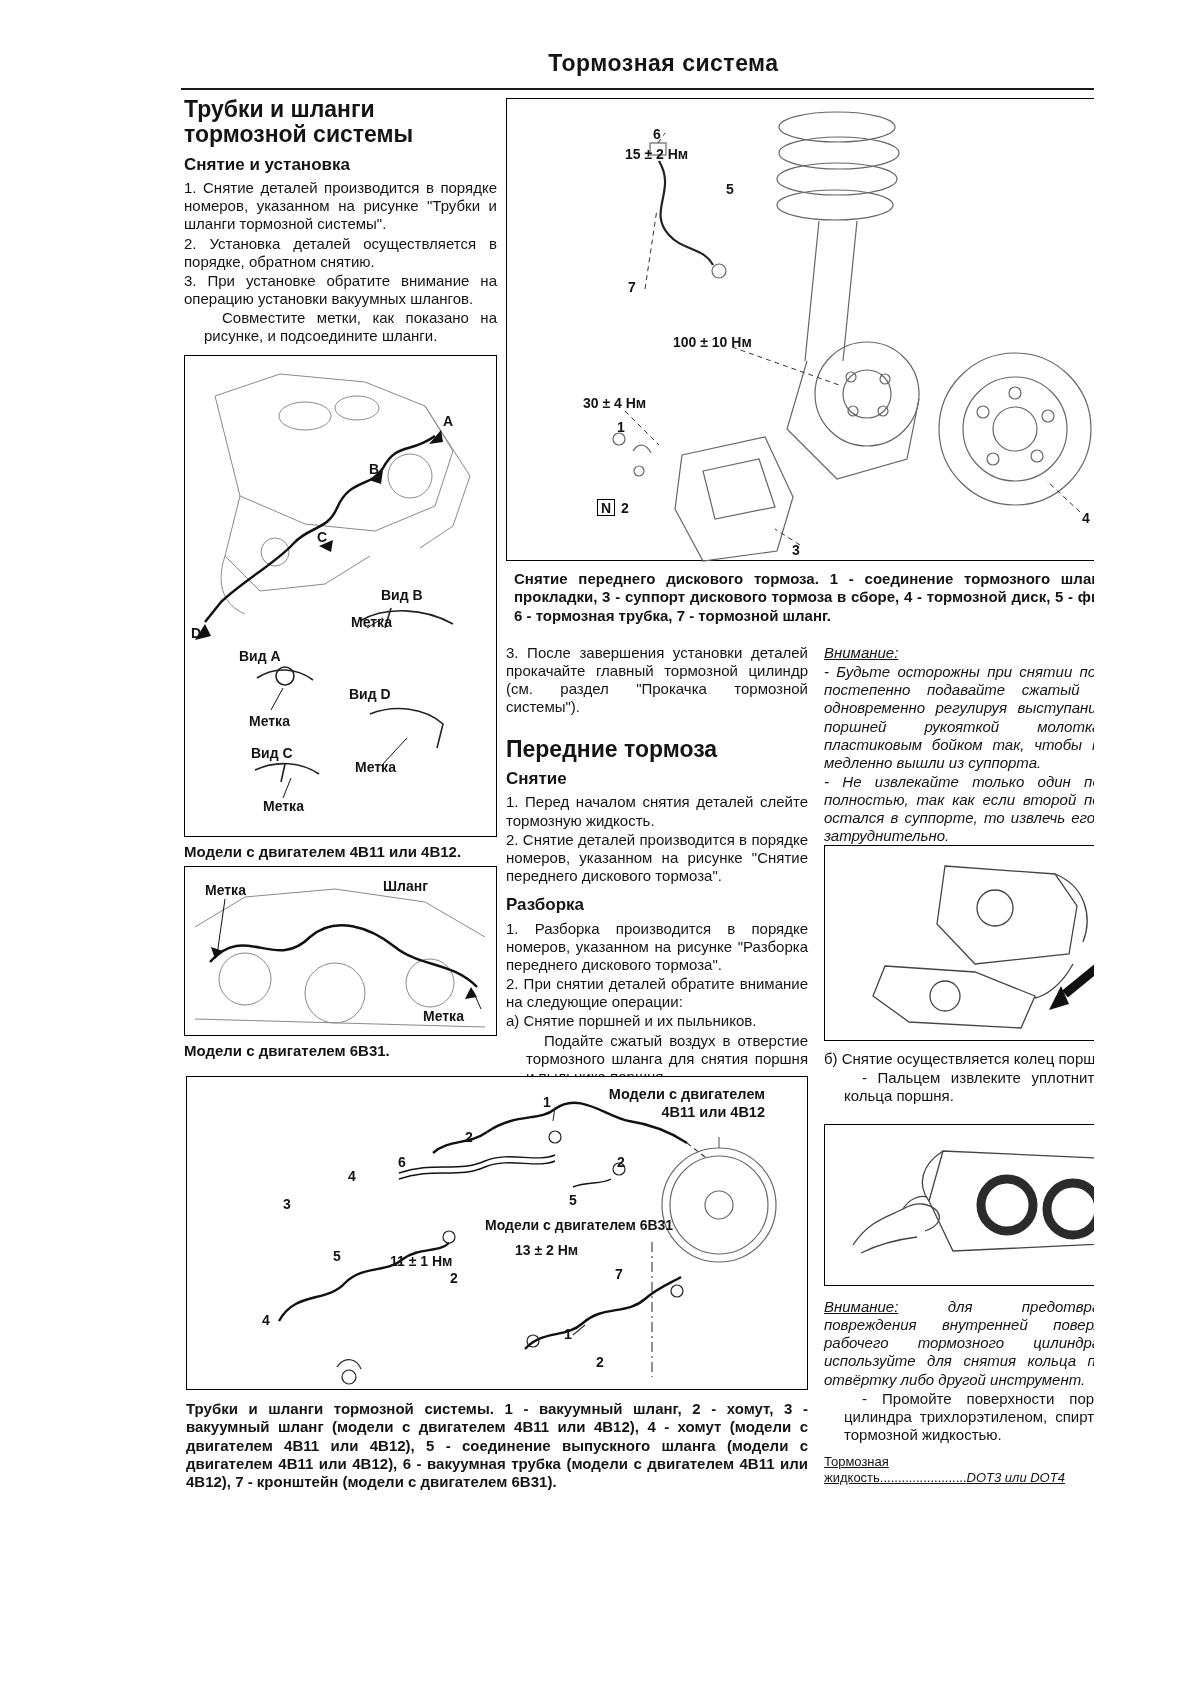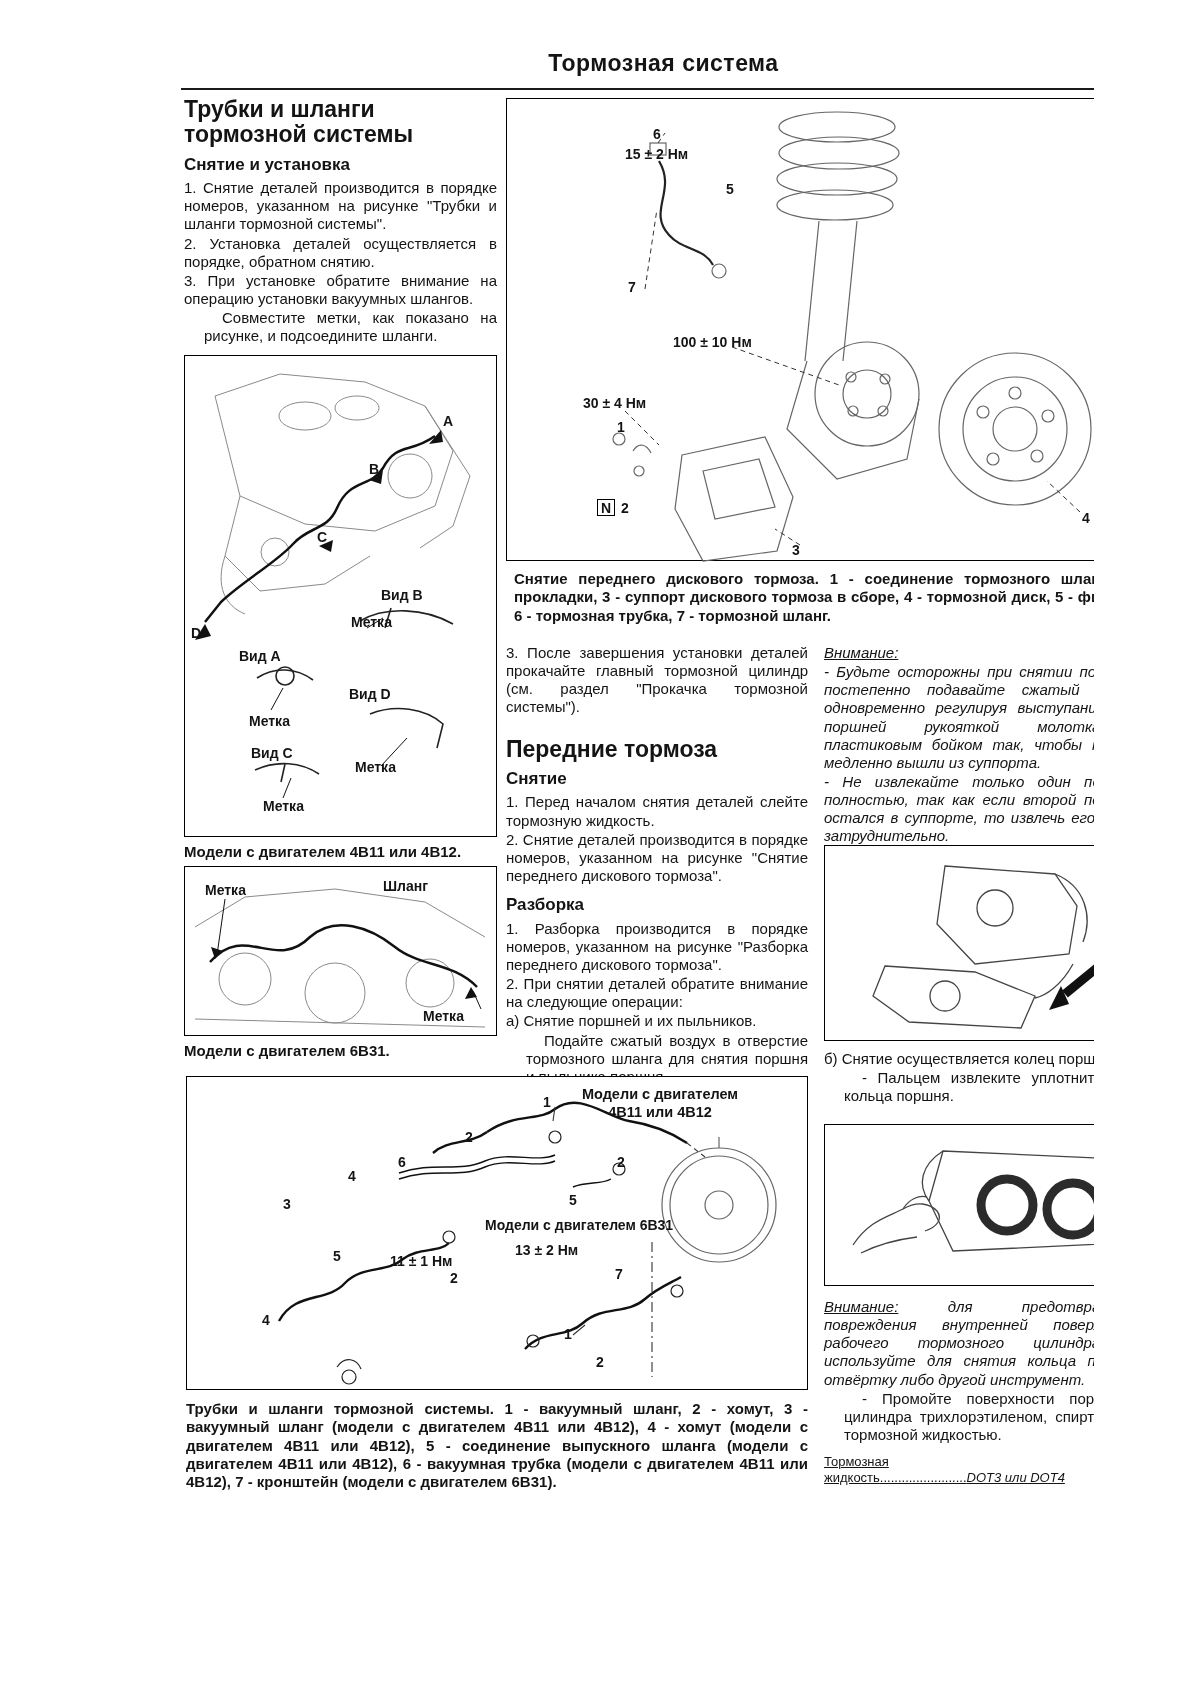--- a/index.html
+++ b/index.html
@@ -23,21 +23,21 @@
   .warn .u { text-decoration: underline; }
   .mt6 { margin-top: 6px; }
   .mt10 { margin-top: 10px; }
 
   
   .fig { border: 1.6px solid #000; background: #fff; }
   .fig svg { position: absolute; left: 0; top: 0; }
   .fig-cap { font-size: 15px; font-weight: 700; line-height: 1.22; }
   .cap-justify { text-align: justify; }
   .co { position: absolute; font-size: 14px; font-weight: 700; white-space: nowrap; line-height: 1; }
-  .co.fig-head { font-size: 14.5px; text-align: center; white-space: pre-line; line-height: 1.25; }
+  .co.fig-head { font-size: 14.5px; text-align: right; white-space: pre-line; line-height: 1.25; }
   .nbox { border: 1.5px solid #000; padding: 1px 3px 0 3px; }
 
   
   .fluid { font-size: 13px; line-height: 1.25; text-decoration: underline; }
   .fluid .val { font-style: italic; }
 </style>
 </head>
 <body>
 
 <div class="page">

